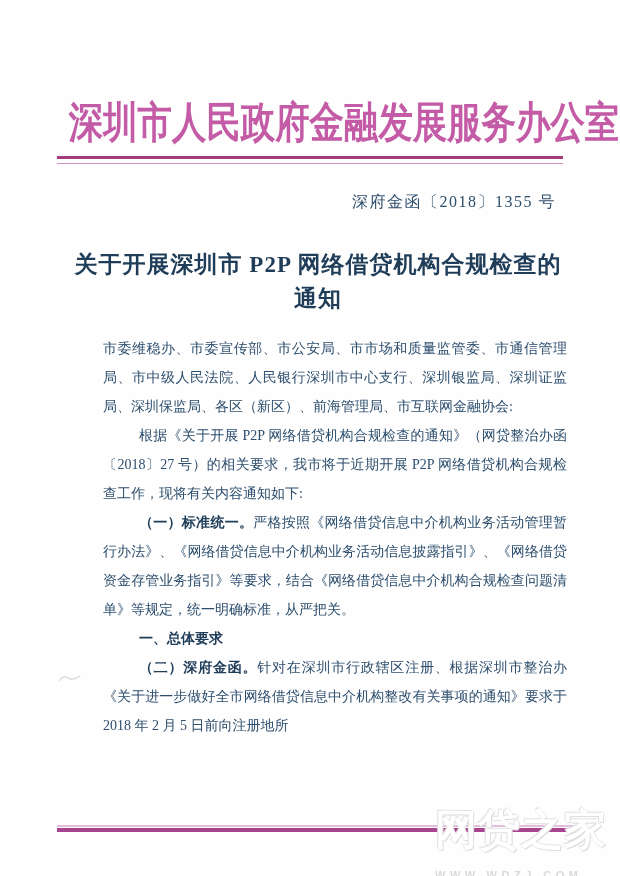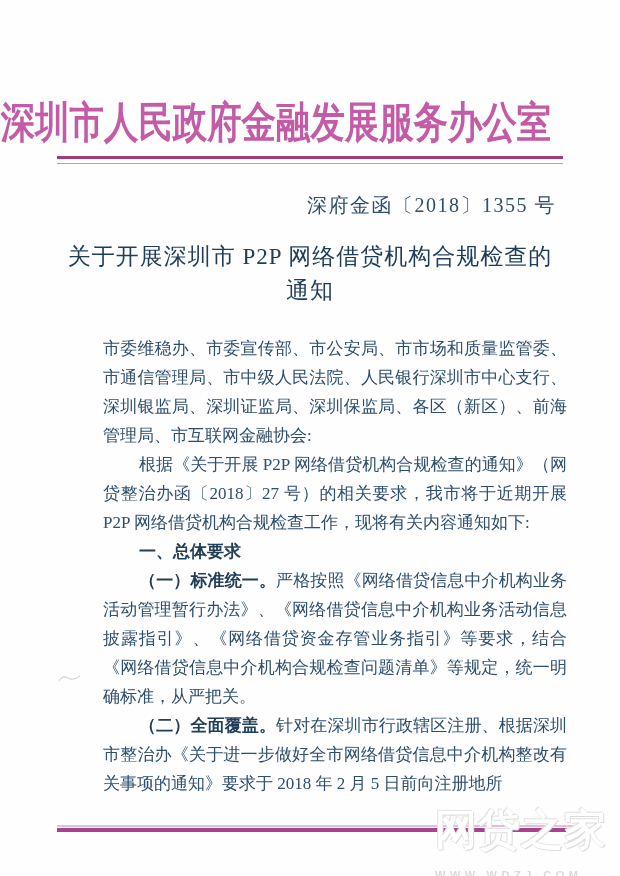--- a/index.html
+++ b/index.html
@@ -17,21 +17,21 @@
     font-family: "Liberation Serif", "DejaVu Serif", serif;
   }
 
   
   .letterhead {
     position: absolute;
     top: 94px;
     left: 0;
     right: 0;
     display: flex;
-    justify-content: flex-end;
+    justify-content: flex-start;
   }
   .letterhead-inner {
     display: inline-block;
     white-space: nowrap;
     font-size: 43px;
     font-weight: bold;
     color: #c45ba6;
     letter-spacing: 0px;
     transform: scaleX(0.80);
     transform-origin: center top;
@@ -46,47 +46,47 @@
   }
   .head-rule-thick { height: 3px; background: #a23c7c; }
   .head-rule-gap   { height: 4px; }
   .head-rule-thin  { height: 1px; background: #cb8fc0; }
 
   
   .doc-number {
     position: absolute;
     top: 192px;
     right: 64px;
-    font-size: 20px;
+    font-size: 16px;
     letter-spacing: 1.5px;
     color: #2d4e6d;
   }
 
   
   .doc-title {
     position: absolute;
     top: 240px;
     left: 65px;
     width: 490px;
-    margin: 0;
+    margin: 8px;
     text-align: center;
     font-size: 23px;
-    font-weight: normal;
+    font-weight: bold;
     line-height: 34px;
     letter-spacing: 1px;
     color: #1f3d58;
   }
 
   
   .content {
     position: absolute;
     top: 334px;
     left: 103px;
     width: 464px;
-    font-size: 17px;
+    font-size: 14px;
     line-height: 29px;
     color: #2d4e6d;
     text-align: justify;
     text-justify: inter-character;
   }
   .para { margin: 0; }
   .para.indent { text-indent: 36px; }
   .para-lead {
     font-weight: bold;
     color: #223f5a;
@@ -163,25 +163,25 @@
   <div class="doc-number">深府金函〔2018〕1355 号</div>
 
   <h1 class="doc-title">关于开展深圳市 P2P 网络借贷机构合规检查的通知</h1>
 
   <div class="content">
 
     <p class="para">市委维稳办、市委宣传部、市公安局、市市场和质量监管委、市通信管理局、市中级人民法院、人民银行深圳市中心支行、深圳银监局、深圳证监局、深圳保监局、各区（新区）、前海管理局、市互联网金融协会:</p>
 
     <p class="para indent">根据《关于开展 P2P 网络借贷机构合规检查的通知》（网贷整治办函〔2018〕27 号）的相关要求，我市将于近期开展 P2P 网络借贷机构合规检查工作，现将有关内容通知如下:</p>
 
+    <p class="para indent"><span class="para-lead">（一）标准统一。</span><span>严格按照《网络借贷信息中介机构业务活动管理暂行办法》、《网络借贷信息中介机构业务活动信息披露指引》、《网络借贷资金存管业务指引》等要求，结合《网络借贷信息中介机构合规检查问题清单》等规定，统一明确标准，从严把关。</span></p>
+
     <p class="para indent heading">一、总体要求</p>
 
-    <p class="para indent"><span class="para-lead">（一）标准统一。</span><span>严格按照《网络借贷信息中介机构业务活动管理暂行办法》、《网络借贷信息中介机构业务活动信息披露指引》、《网络借贷资金存管业务指引》等要求，结合《网络借贷信息中介机构合规检查问题清单》等规定，统一明确标准，从严把关。</span></p>
-
-    <p class="para indent"><span class="para-lead">（二）全面覆盖。</span><span>针对在深圳市行政辖区注册、根据深圳市整治办《关于进一步做好全市网络借贷信息中介机构整改有关事项的通知》要求于 2018 年 2 月 5 日前向注册地所</span></p>
+    <p class="para indent"><span class="para-lead">（二）深府金函。</span><span>针对在深圳市行政辖区注册、根据深圳市整治办《关于进一步做好全市网络借贷信息中介机构整改有关事项的通知》要求于 2018 年 2 月 5 日前向注册地所</span></p>
 
   </div>
 
   <svg class="scan-artifact" width="28" height="14" viewBox="0 0 28 14">
     <path d="M2 9 q 4 -6 9 -3 t 12 -2" stroke="#b5b5b5" stroke-width="1.2" fill="none"></path>
   </svg>
 
   <div class="foot-rules">
     <div class="foot-rule-thin"></div>
     <div class="foot-rule-gap"></div>

